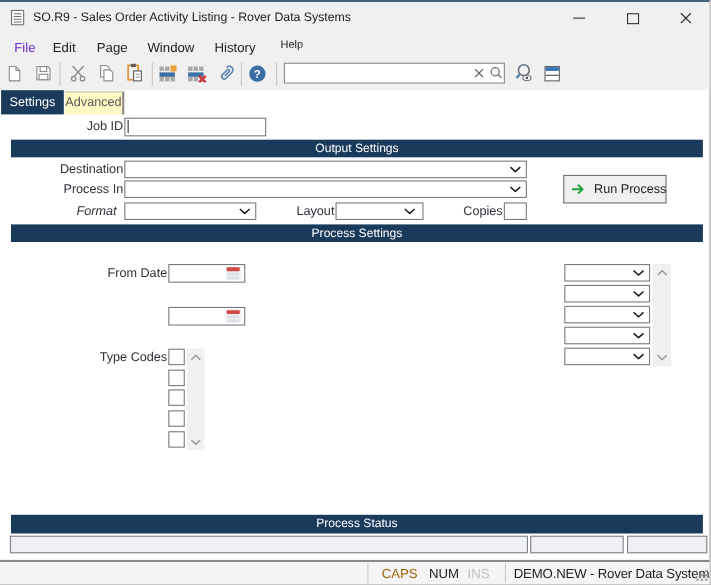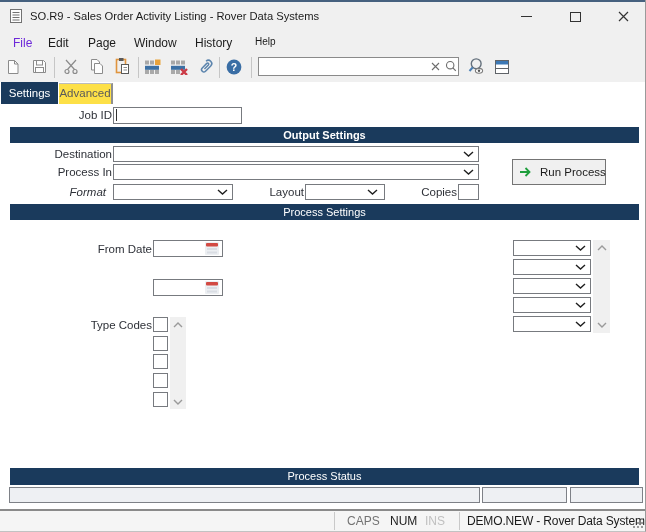--- a/index.html
+++ b/index.html
@@ -135,27 +135,27 @@
     <circle cx="11" cy="12.8" r="1.2" fill="#555"></circle>
   </svg>
 
   <svg class="abs" style="left:494px;top:59px;" width="16" height="16" viewBox="0 0 16 16">
     <rect x="1.5" y="1.5" width="13" height="13" fill="#ffffff" stroke="#5f6368"></rect>
     <rect x="2" y="2" width="12" height="3.5" fill="#3c78b5"></rect>
     <line x1="2" y1="9.5" x2="14" y2="9.5" stroke="#5f6368"></line>
   </svg>
 
   <div class="abs" style="left:1px;top:82px;width:57px;height:22px;background:#1a3a5c;color:#fff;font-size:11.5px;text-align:center;line-height:22px;">Settings</div>
-  <div class="abs" style="left:59px;top:83px;width:54px;height:21px;background:#fde047;border-top:1px solid #bcbcbc;border-right:2px solid #8f8f8f;box-sizing:border-box;color:#5a5a5a;font-size:11.5px;text-align:center;line-height:19px;">Advanced</div>
+  <div class="abs" style="left:59px;top:83px;width:54px;height:21px;background:#fef9c3;border-top:1px solid #bcbcbc;border-right:2px solid #8f8f8f;box-sizing:border-box;color:#5a5a5a;font-size:11.5px;text-align:center;line-height:19px;">Advanced</div>
 
   <div class="lbl" style="left:10px;top:107px;width:102px;">Job ID</div>
   <div class="box" style="left:113px;top:107px;width:129px;height:17px;"></div>
   <div class="abs" style="left:116px;top:109px;width:1px;height:12px;background:#333;"></div>
 
-  <div class="bar" style="top:127px;font-weight:bold;">Output Settings</div>
+  <div class="bar" style="top:127px;">Output Settings</div>
 
   <div class="lbl" style="left:10px;top:146px;width:102px;">Destination</div>
   <div class="combo" style="left:113px;top:146px;width:366px;height:16px;"></div>
   <svg class="chev" style="left:463px;top:151px;" width="11" height="6" viewBox="0 0 11 6">
       <path d="M1 1 L5.5 5 L10 1" fill="none" stroke="#1f1f1f" stroke-width="1.4"></path>
     </svg>
 
   <div class="lbl" style="left:10px;top:164px;width:102px;">Process In</div>
   <div class="combo" style="left:113px;top:164px;width:366px;height:16px;"></div>
   <svg class="chev" style="left:463px;top:169px;" width="11" height="6" viewBox="0 0 11 6">
@@ -243,21 +243,21 @@
     </svg>
 
   <div class="bar" style="top:468px;height:17px;line-height:17px;">Process Status</div>
   <div class="statusbox" style="left:9px;top:487px;width:471px;"></div>
   <div class="statusbox" style="left:482px;top:487px;width:85px;"></div>
   <div class="statusbox" style="left:570px;top:487px;width:73px;"></div>
 
   <div class="abs" style="left:0;top:509px;width:646px;height:2px;background:#8a8a8a;"></div>
   <div class="abs" style="left:0;top:511px;width:646px;height:21px;background:#f5f5f5;"></div>
   <div class="abs" style="left:334px;top:512px;width:1px;height:18px;background:#c9c9c9;"></div>
-  <div class="abs" style="left:347px;top:514px;font-size:12px;color:#737373;">CAPS</div>
+  <div class="abs" style="left:347px;top:514px;font-size:12px;color:#a16207;">CAPS</div>
   <div class="abs" style="left:390px;top:514px;font-size:12px;color:#1b1b1b;">NUM</div>
   <div class="abs" style="left:425px;top:514px;font-size:12px;color:#c0c0c0;">INS</div>
   <div class="abs" style="left:459px;top:512px;width:1px;height:18px;background:#c9c9c9;"></div>
   <div class="abs" style="left:467px;top:514px;font-size:12px;letter-spacing:-0.15px;color:#1b1b1b;">DEMO.NEW - Rover Data Systems</div>
 
   <svg class="abs" style="left:633px;top:518px;" width="11" height="11" viewBox="0 0 11 11">
     <g fill="#9a9a9a">
       <rect x="8" y="0" width="2" height="2"></rect>
       <rect x="8" y="4" width="2" height="2"></rect>
         <rect x="4" y="4" width="2" height="2"></rect>

